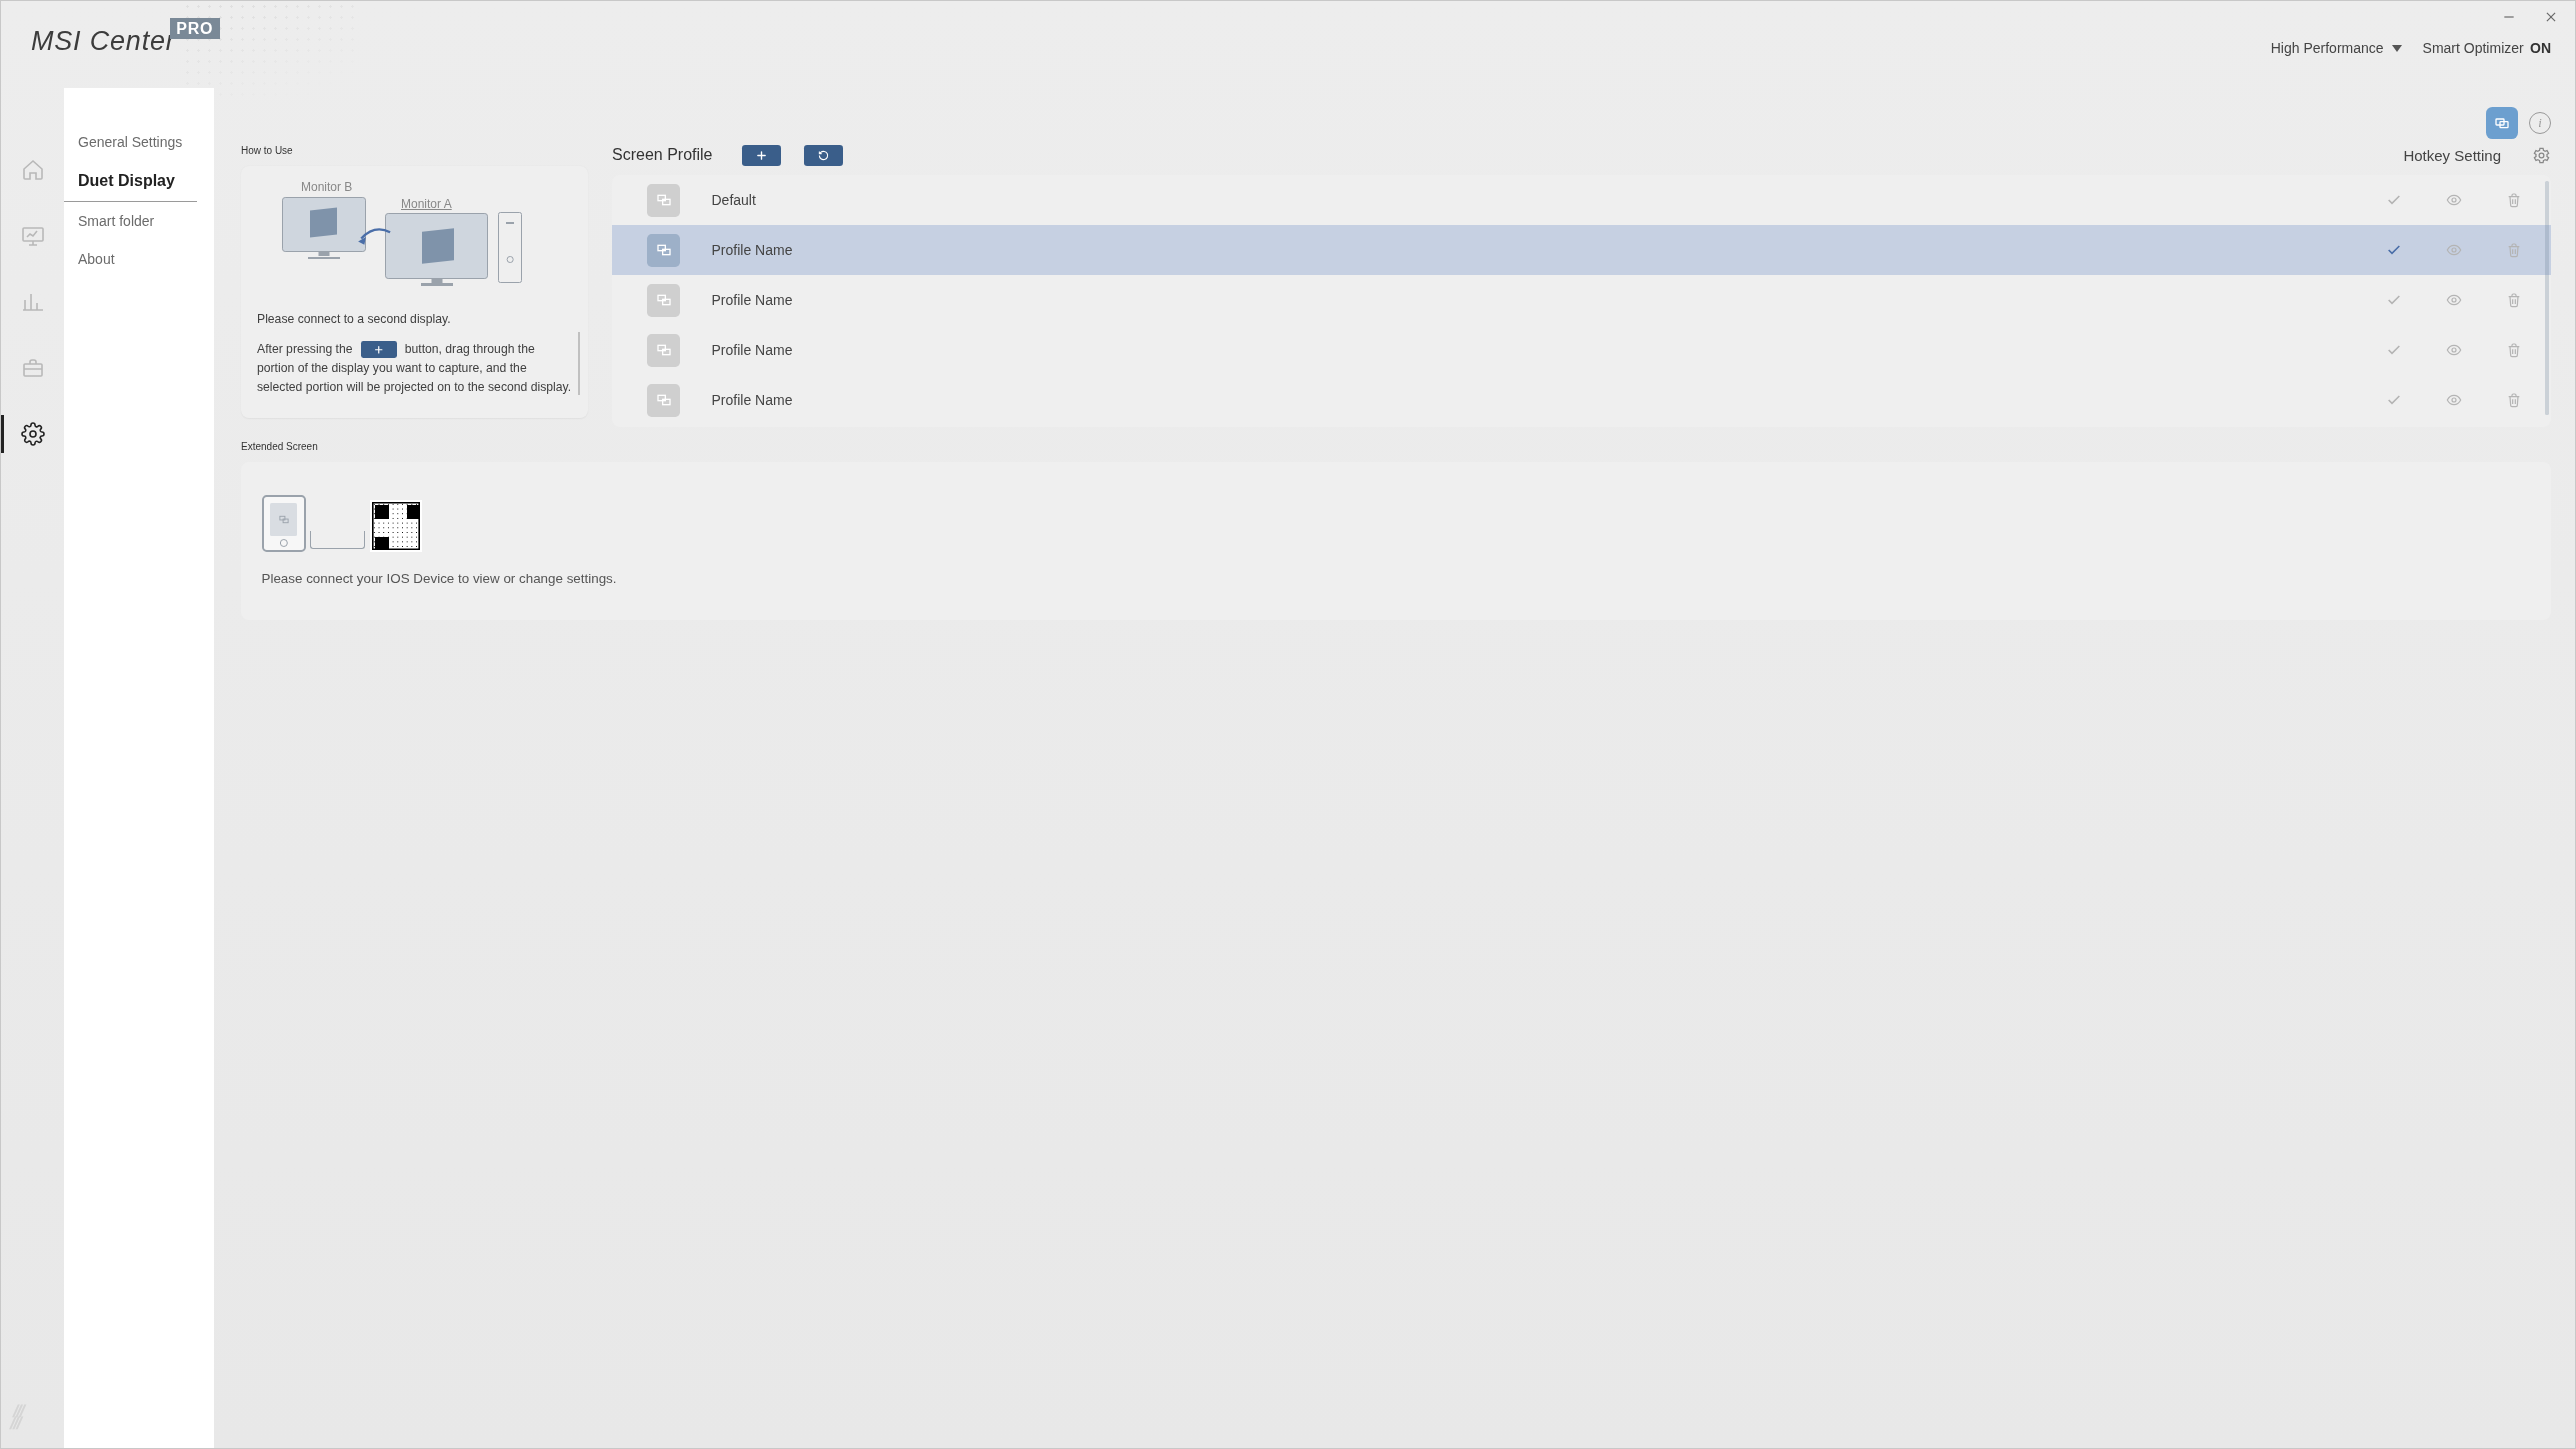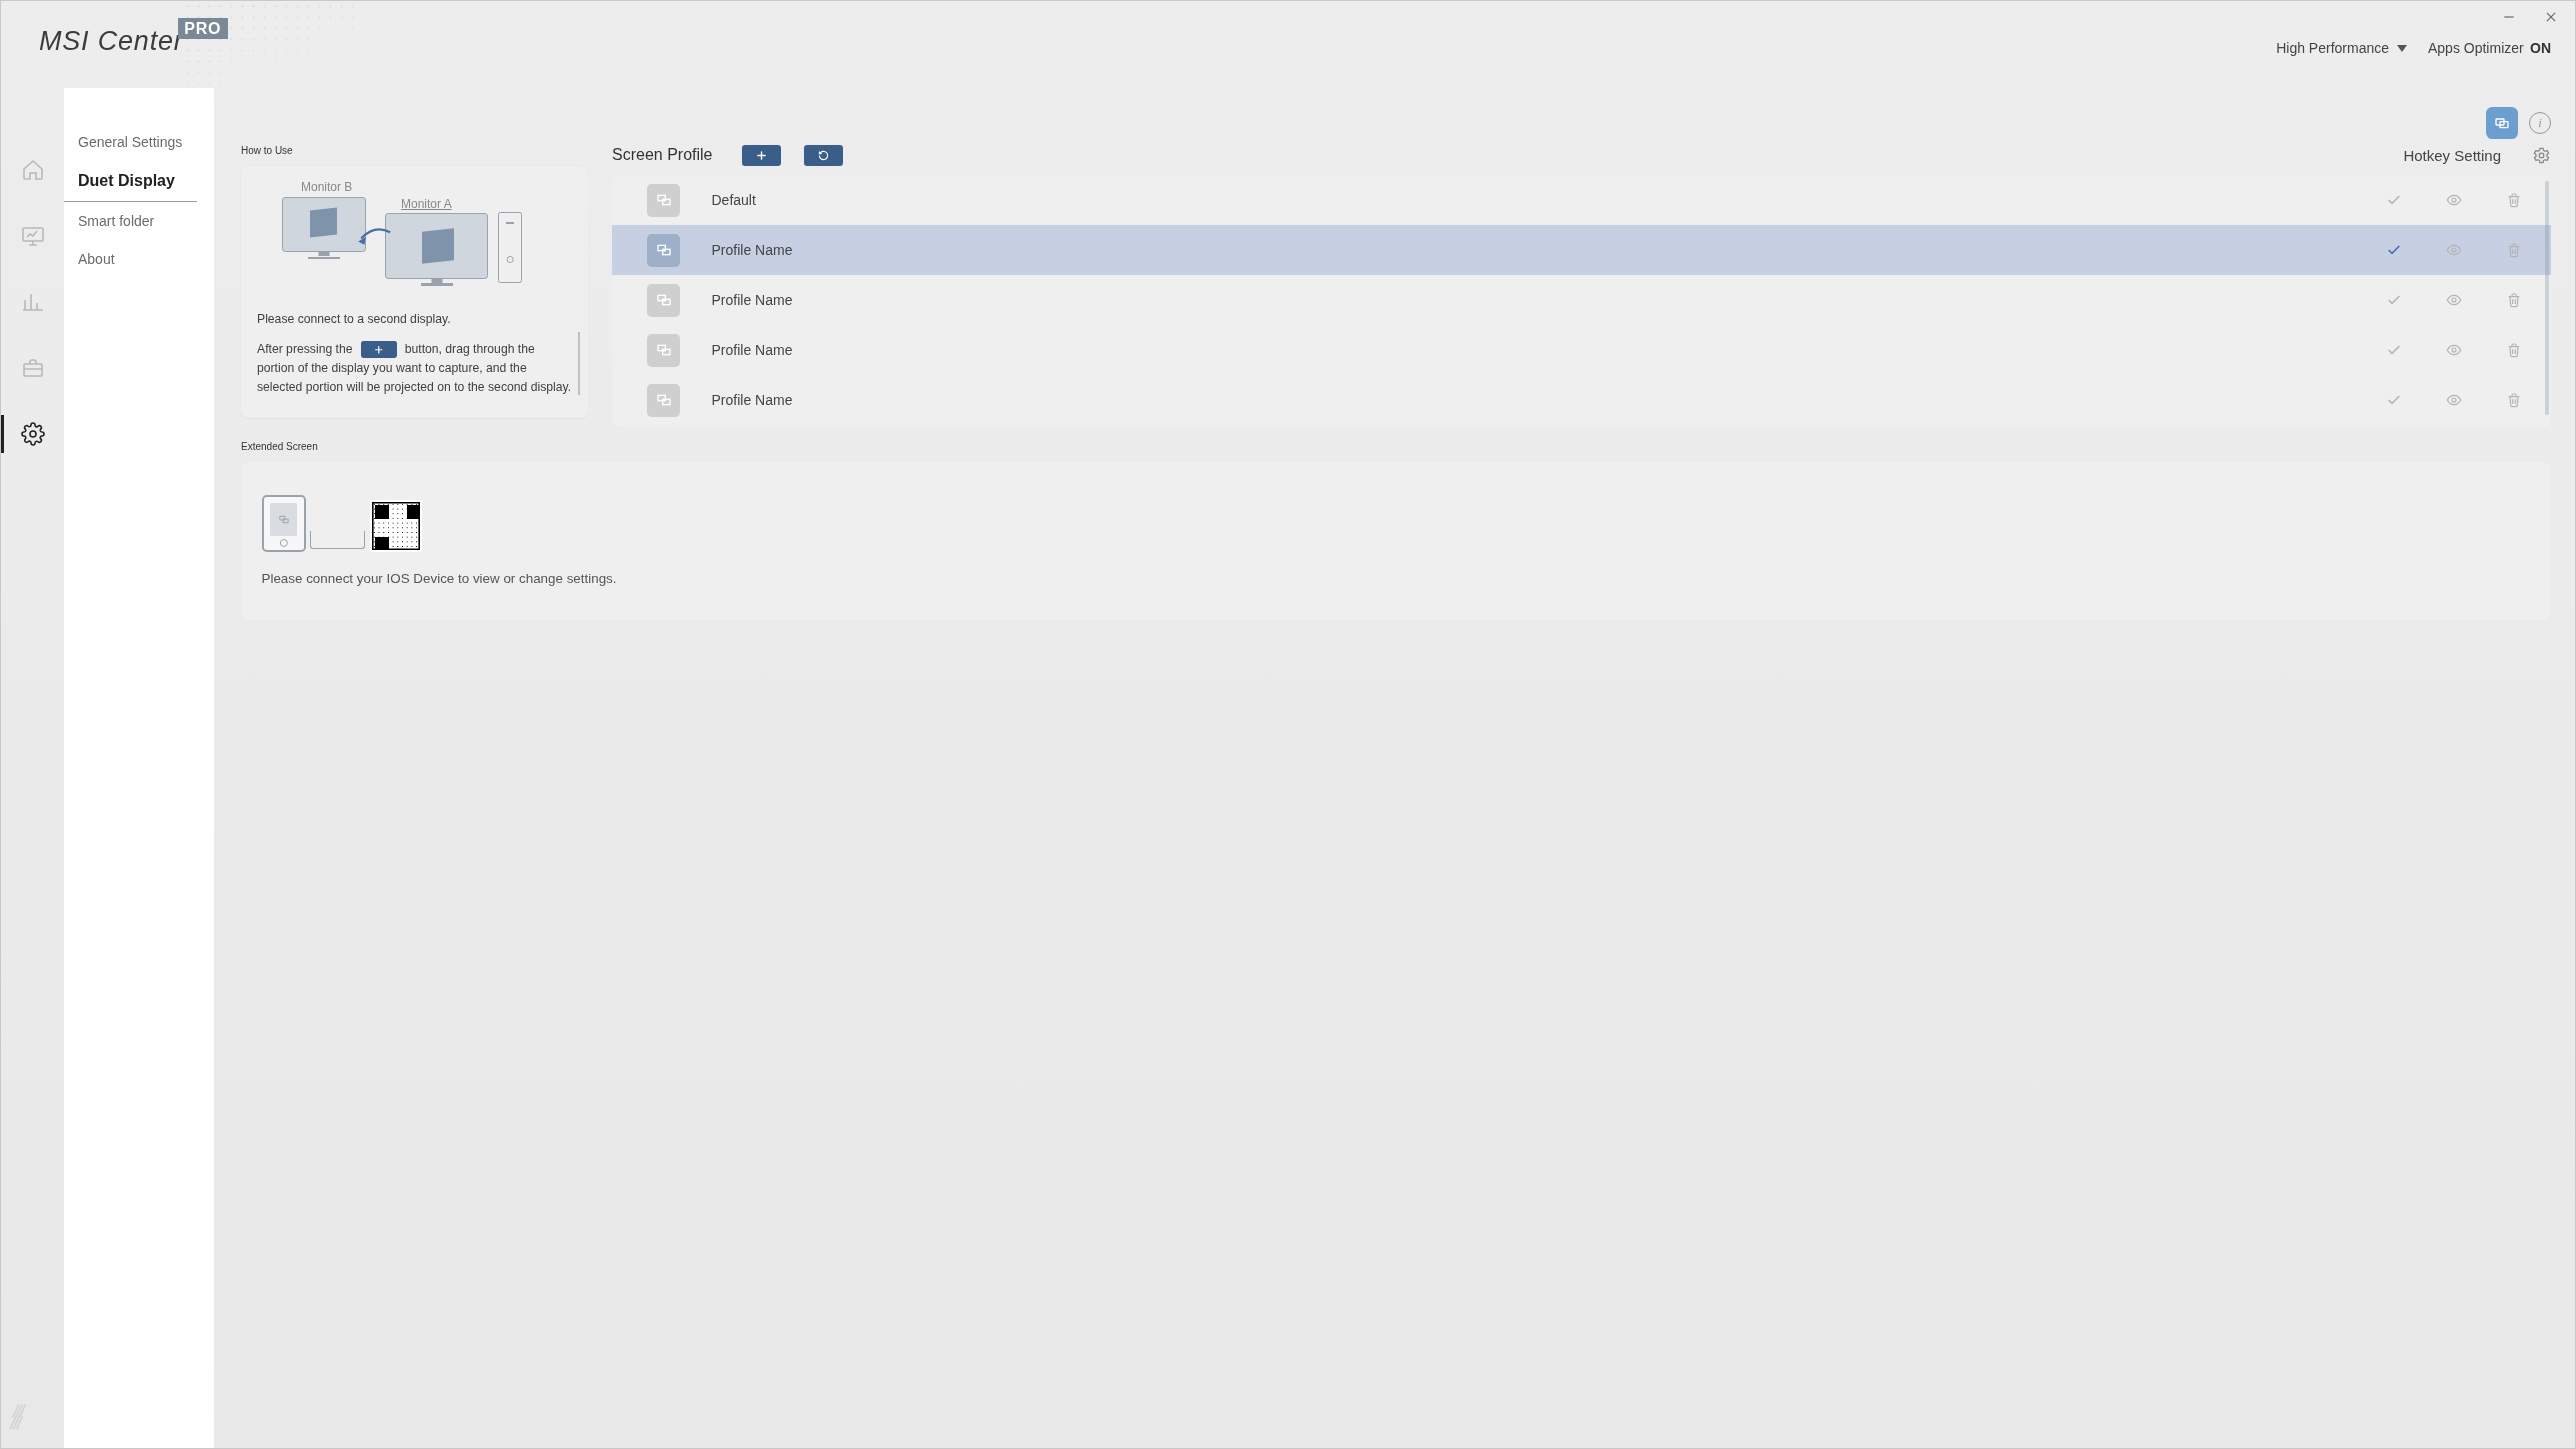--- a/index.html
+++ b/index.html
@@ -25,21 +25,20 @@
   .titlebar .win-btn svg { width: 14px; height: 14px; }
 
   
   .header {
     position: absolute; top: 0; left: 0; right: 0; height: 87px;
     pointer-events: none;
   }
   .logo {
     position: absolute; left: 30px; top: 25px;
     pointer-events: auto;
-    margin-left: 8px;
   }
   .logo-text { font-size: 27px; font-weight: 400; letter-spacing: 0.8px; color: #3c3c3c; font-style: italic; }
   .logo-badge {
     position: absolute; top: -8px; right: -44px;
     background: #7a8997; color: #fff; font-size: 16px; font-weight: 600;
     padding: 1.6px 6.3px; letter-spacing: 0.8px;
   }
   .dots-deco {
     position: absolute; left: 181px; top: 0; width: 174px; height: 103px;
     background-image: radial-gradient(#d8d8d8 1.2px, transparent 1.2px);
@@ -209,21 +208,21 @@
     <div class="logo">
       <span class="logo-text"><span>MSI Center</span></span>
       <span class="logo-badge">PRO</span>
     </div>
     <div class="header-right">
       <div class="perf-select">
         <span>High Performance</span>
         <span class="caret"></span>
       </div>
       <div class="optimizer">
-        <span>Apps Optimizer</span>
+        <span>Smart Optimizer</span>
         <span class="state">ON</span>
       </div>
     </div>
   </div>
 
   <div class="body">
 
     <div class="rail">
       <div class="rail-item">
         <svg viewBox="0 0 24 24" fill="none" stroke-width="1.6">

